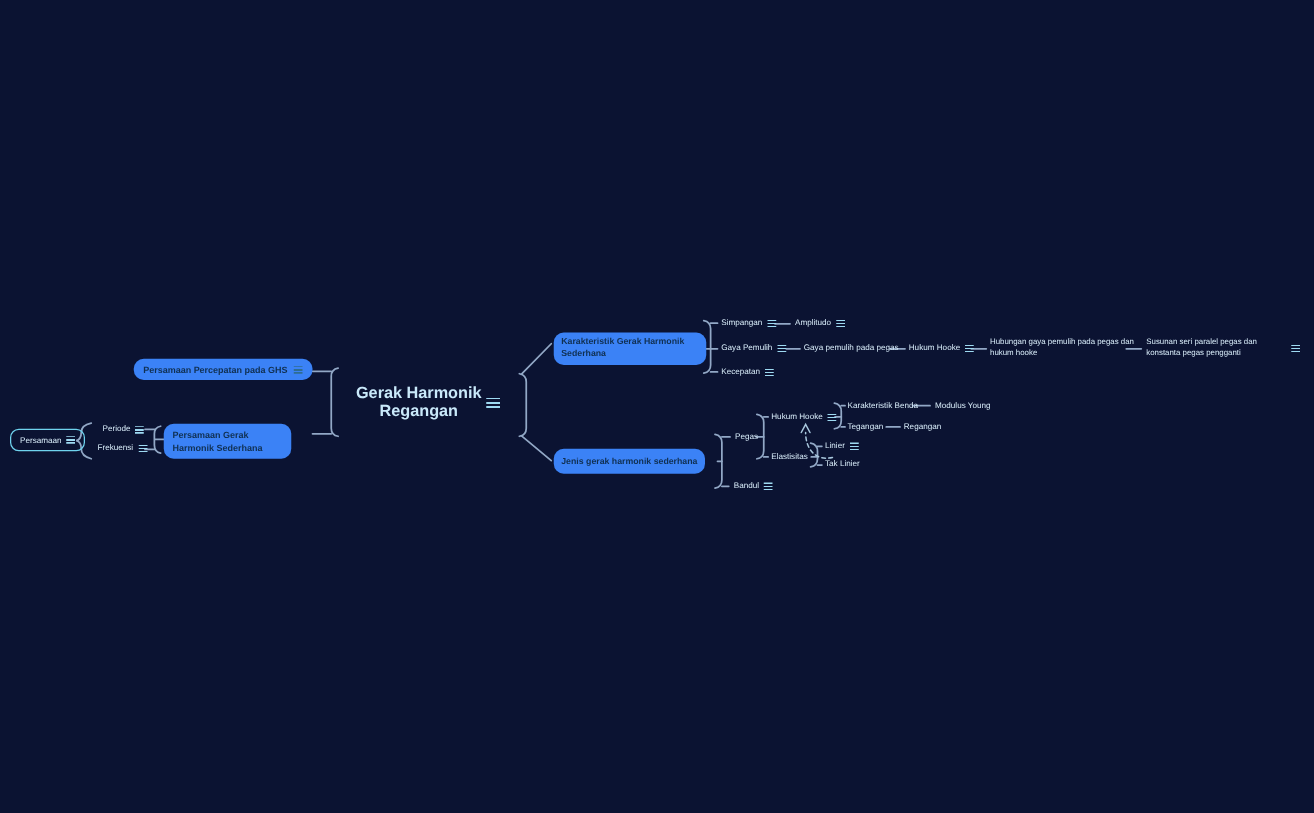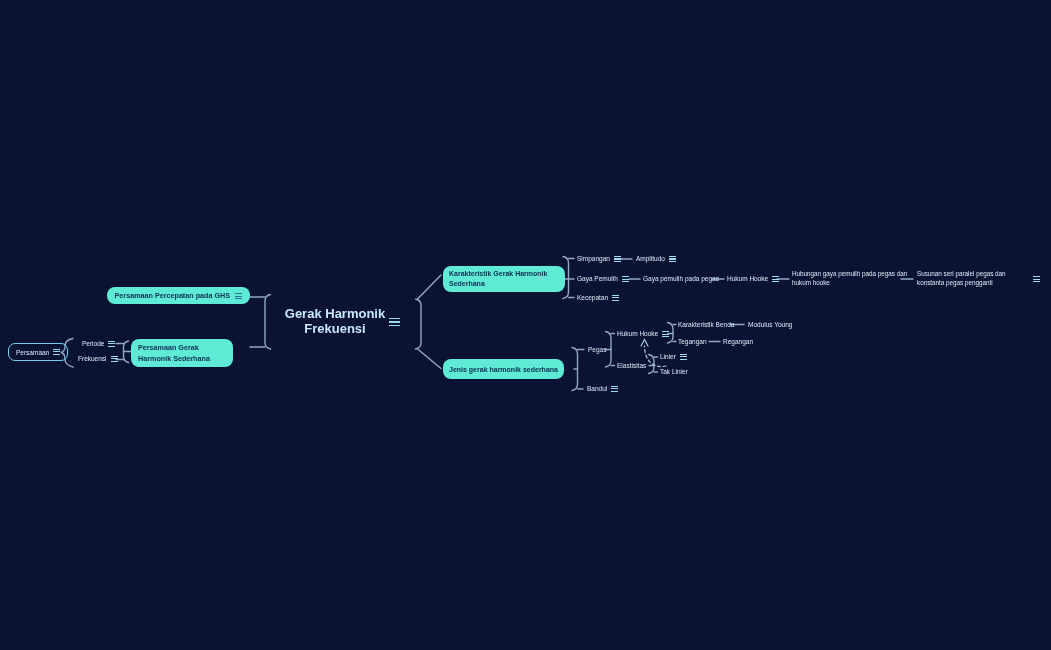--- a/index.html
+++ b/index.html
@@ -16,21 +16,21 @@
     position:absolute;display:flex;align-items:center;gap:4px;
     color:#d9edfa;font-size:6.5px;line-height:8px;white-space:nowrap;
     z-index:2;cursor:default;
   }
   .leaf .txt{white-space:inherit;}
   .leaf.wrap{white-space:normal;line-height:8.6px;font-size:6.3px;}
 
   
   .box{
     position:absolute;display:flex;align-items:center;gap:5px;
-    background:#5eead4;color:#103052;font-weight:bold;font-size:7.2px;
+    background:#3b82f6;color:#103052;font-weight:bold;font-size:7.2px;
     line-height:9px;border-radius:8px;padding:3px 8px;box-sizing:border-box;
     z-index:2;cursor:default;
   }
   .box.twoline{line-height:11px;align-items:flex-start;}
   .box.small-f{font-size:7px;line-height:10.5px;}
 
   
   .outline{
     position:absolute;display:flex;align-items:center;gap:4px;
     border:1.2px solid #6fd3ee;border-radius:7px;background:transparent;
@@ -113,21 +113,21 @@
       <path d="M 901,279 H 913"></path>
       <path d="M 730,324.5 H 744"></path>
       <path d="M 709,341.5 H 720"></path>
     </g>
     <g stroke="#a9c8de" stroke-width="1.2" fill="none" stroke-linecap="round">
       <path d="M 666,366 C 653,369 644.5,360 644.5,346" stroke-dasharray="3 2.6"></path>
       <path d="M 641,346 L 644.5,339.5 L 648,346"></path>
     </g>
   </svg>
 
-  <div class="root-topic node">Gerak Harmonik Frekuensi</div>
+  <div class="root-topic node">Gerak Harmonik Regangan</div>
   <span class="note-big"></span>
 
   <div class="box node" style="right:801px;top:287px;height:17px;">
     <span class="txt">Persamaan Percepatan pada GHS</span>
     <span class="note note-dark"></span>
   </div>
 
   <div class="box twoline node" style="left:131px;top:339px;width:102px;padding:3px 7px;">
     <span class="txt">Persamaan Gerak Harmonik Sederhana</span>
   </div>

